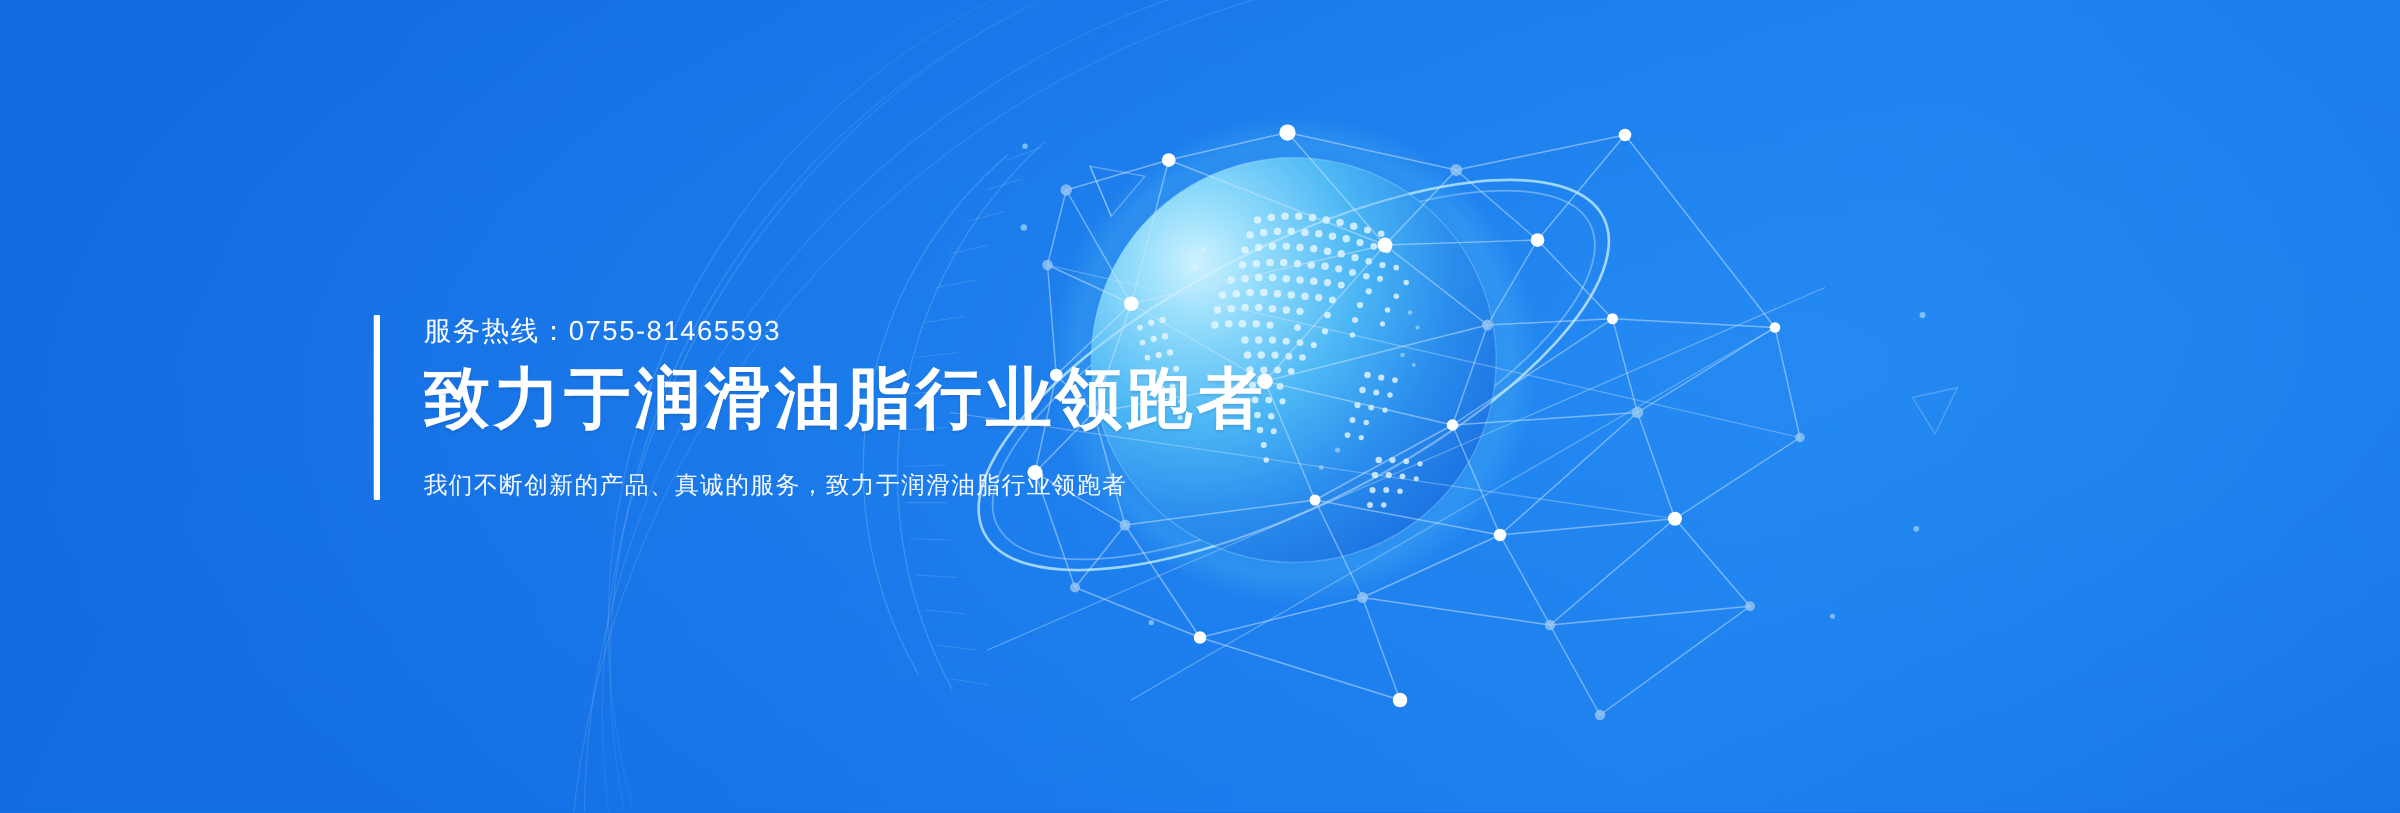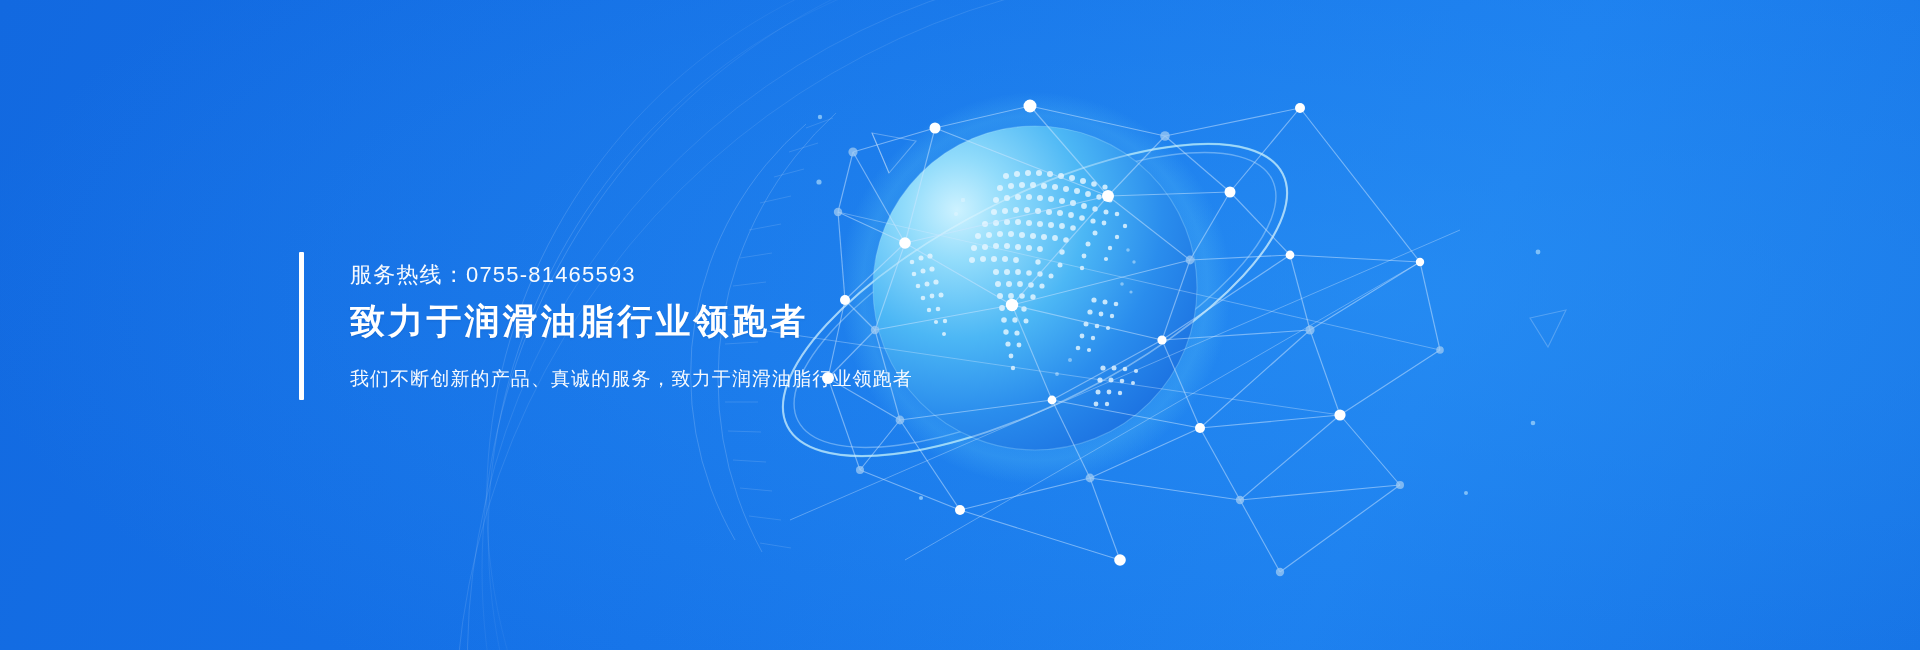--- a/index.html
+++ b/index.html
@@ -36,38 +36,38 @@
     z-index:40;
   }
   #accent-bar {
     width:5px;
     min-height:148px;
     background:#ffffff;
     flex:0 0 5px;
     border-radius:1px;
   }
   #text-col {
-    padding-left:46px;
+    padding-left:35px;
     display:flex;
     flex-direction:column;
     justify-content:center;
   }
   #hotline {
     color:#ffffff;
     font-size:22px;
     letter-spacing:1.2px;
     line-height:1;
     white-space:nowrap;
     margin-bottom:17px;
     font-weight:400;
     opacity:0.97;
   }
   #headline {
     color:#ffffff;
-    font-size:35px;
+    font-size:53px;
     font-weight:bold;
     letter-spacing:3.2px;
     line-height:1.02;
     white-space:nowrap;
     margin-bottom:31px;
     text-shadow:0 1px 2px rgba(0,40,100,0.14);
   }
   #subhead {
     color:#ffffff;
     font-size:19px;

